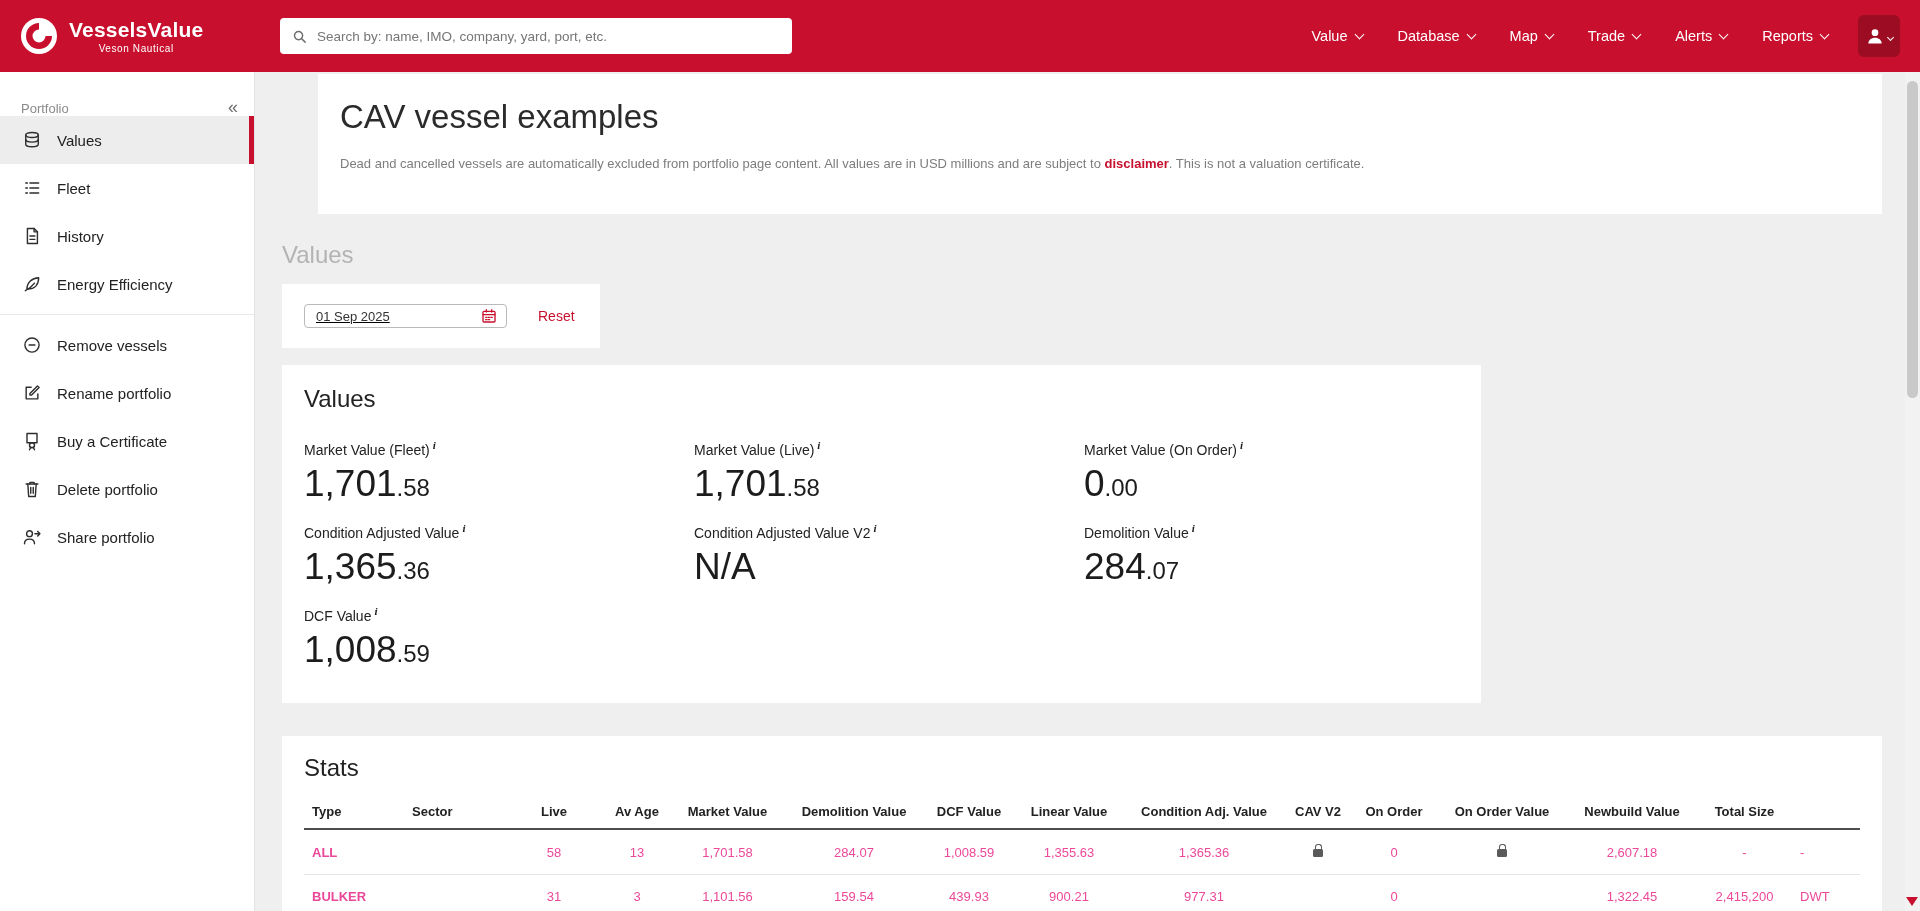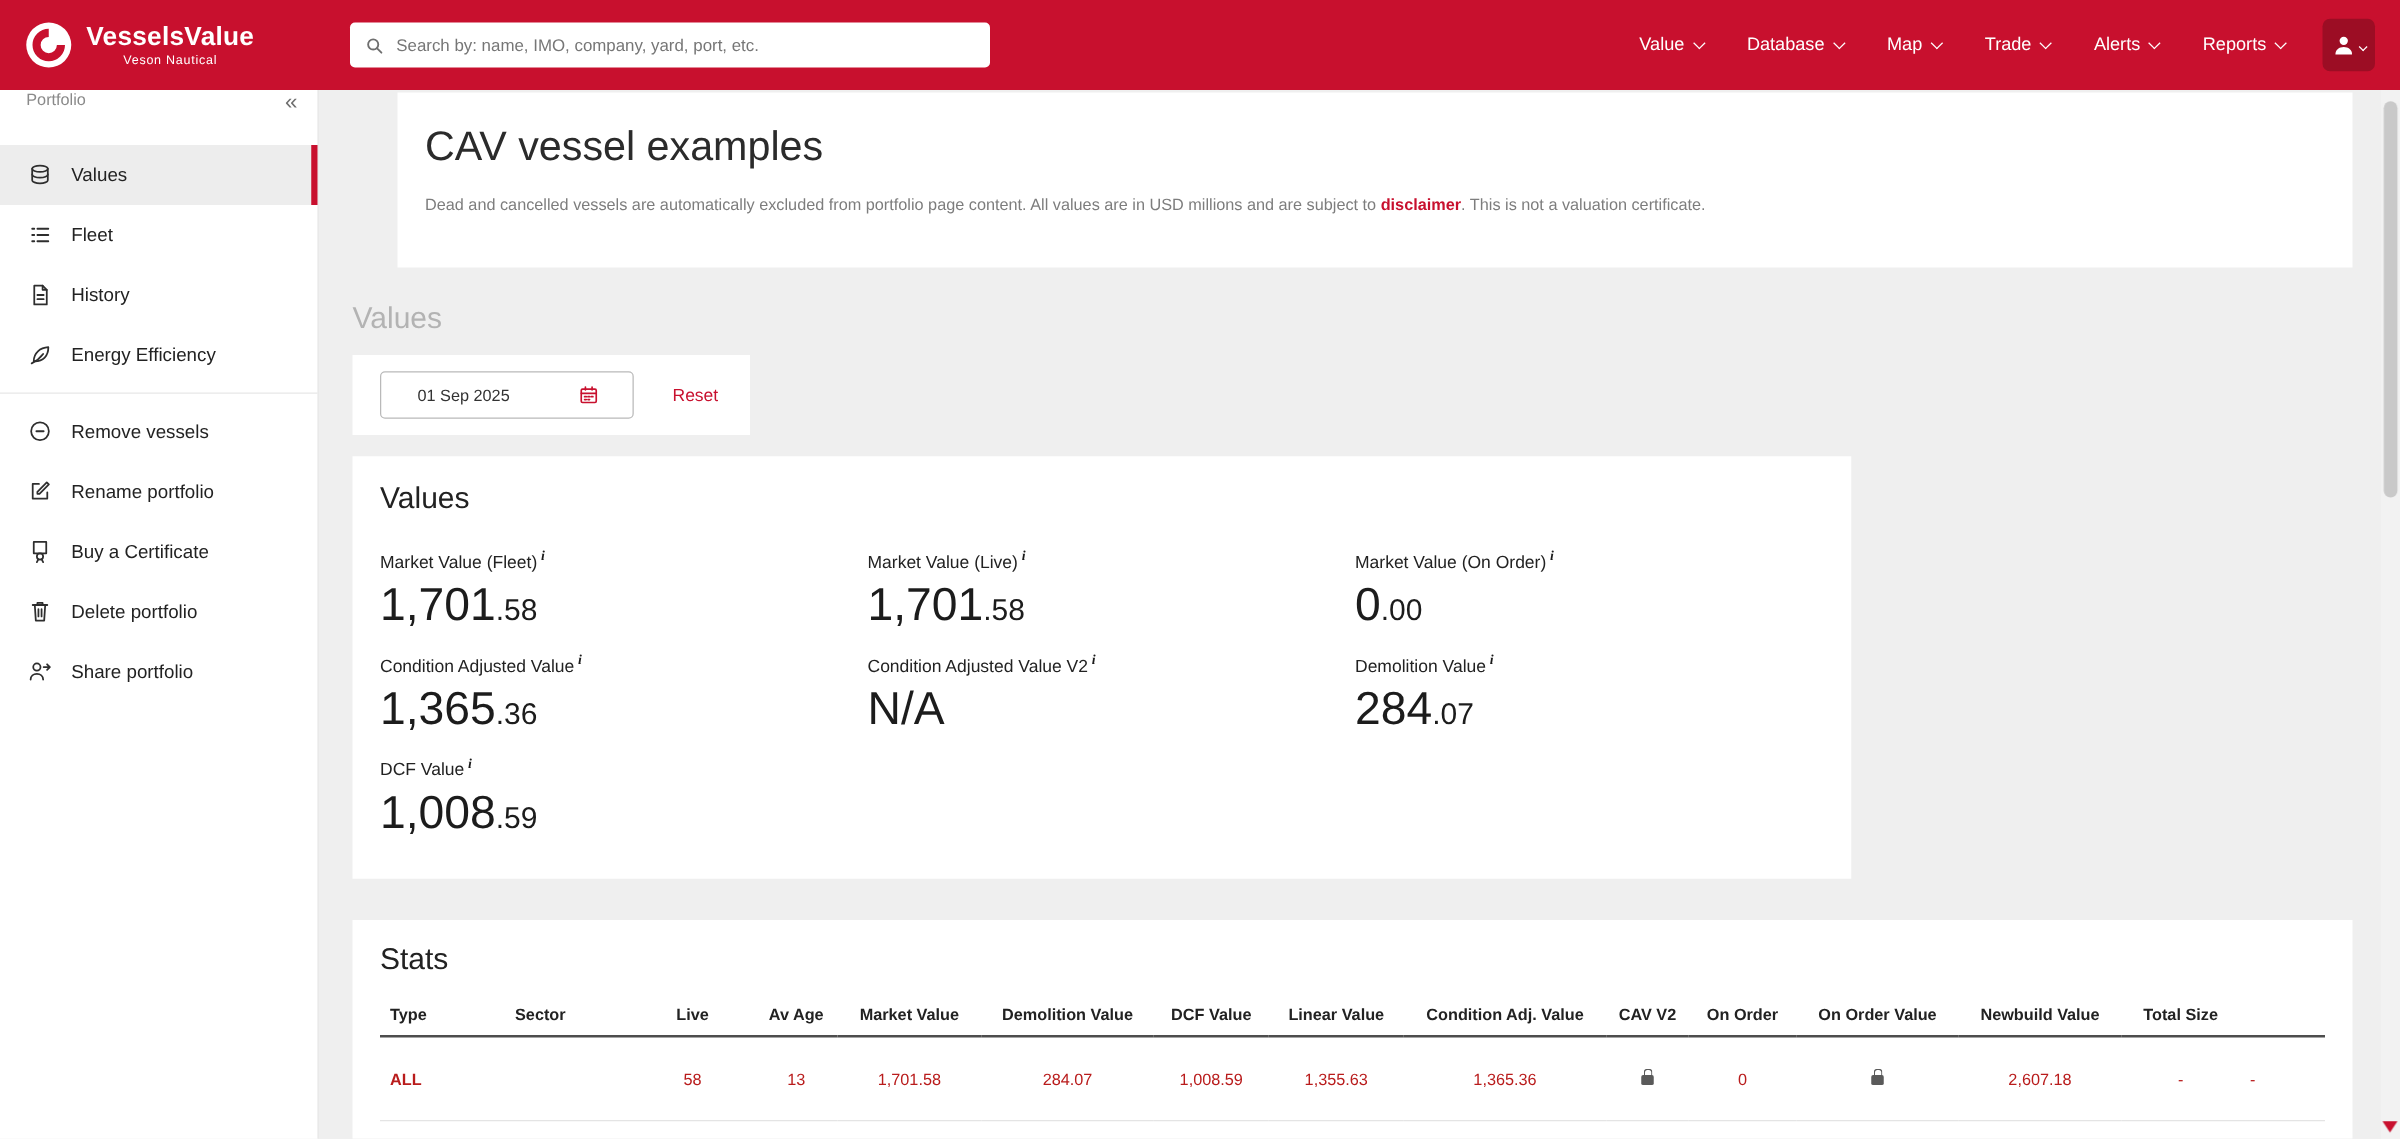--- a/index.html
+++ b/index.html
@@ -36,21 +36,21 @@
     display:flex; align-items:center; justify-content:center; gap:3px; cursor:pointer;
   }
   .user-btn .chev { width:5px; height:5px; margin-top:2px; }
 
   
   .sidebar {
     position:fixed; top:72px; left:0; width:255px; bottom:0;
     background:#fff; border-right:1px solid #e3e3e3; z-index:40;
   }
   .sidebar-header {
-    height:44px; display:flex; align-items:flex-start; justify-content:space-between;
+    height:44px; display:flex; align-items:flex-end; justify-content:space-between;
     padding:0 16px 0 21px; color:#8a8a8a; font-size:13px;
   }
   .collapse-btn { color:#6f6f6f; font-size:18px; cursor:pointer; line-height:1; }
   .side-item {
     height:48px; display:flex; align-items:center; gap:15px; padding-left:22px;
     font-size:15px; color:#222; position:relative; cursor:pointer;
   }
   .side-item.active { background:#ededed; }
   .side-item.active::after { content:""; position:absolute; right:0; top:0; bottom:0; width:5px; background:#c8102e; }
   .side-sep { border-top:1px solid #e8e8e8; margin:6px 0; }
@@ -71,22 +71,22 @@
   .meta-col.c0 { width:76px; } .meta-col.c1 { width:77px; }
   .meta-label { font-size:13px; color:#8a8a8a; margin-bottom:7px; }
   .meta-value { font-size:15px; color:#222; }
   .disclaimer { font-size:13px; color:#7d7d7d; margin-top:17px; }
   .disclaimer .link { color:#c8102e; font-weight:700; cursor:pointer; }
 
   .section-title { font-size:24px; color:#b3b3b3; font-weight:400; margin:27px 0 15px 0; }
 
   .date-card { width:318px; height:64px; display:flex; align-items:center; padding:0 22px; }
   .date-input {
-    width:203px; height:38px; border:1px solid #b9b9b9; border-radius:4px;
-    display:flex; align-items:center; justify-content:space-between; padding:0 27px; background:#fff;
+    width:203px; height:24px; border:1px solid #b9b9b9; border-radius:4px;
+    display:flex; align-items:center; justify-content:space-between; padding:0 9px; background:#fff;text-decoration:underline;
   }
   .date-text { border:none; outline:none; width:130px; font-size:13px; color:#333; font-family:"Liberation Sans", sans-serif; }
   .cal-icon { display:inline-flex; cursor:pointer; }
   .reset-link { color:#c8102e; font-size:14px; margin-left:31px; cursor:pointer; }
 
   .values-card { width:1199px; margin-top:17px; height:338px; padding:20px 22px; }
   .card-title { font-size:24px; color:#222; font-weight:500; margin:0 0 26px 0; }
   .metrics-grid { display:grid; grid-template-columns:390px 390px 390px; row-gap:17px; }
   .metric-label { font-size:14px; color:#222; }
   .info-sup {
@@ -96,21 +96,21 @@
   .metric-value { margin-top:5px; color:#1c1c1c; line-height:1.1; }
   .metric-int { font-size:37px; }
   .metric-dec { font-size:24px; }
 
   .stats-card { margin-top:33px; height:330px; padding:18px 22px; }
   .stats-table { width:100%; border-collapse:collapse; font-size:13px; margin-top:14px; table-layout:fixed; }
   .stats-table th {
     font-weight:700; color:#222; padding:8px 8px 9px; border-bottom:2px solid #4d4d4d;
     white-space:nowrap; overflow:hidden;
   }
-  .stats-table td { padding:25px 8px; border-bottom:1px solid #e4e4e4; color:#b91c1c; white-space:nowrap; overflow:hidden; }
+  .stats-table td { padding:14px 8px; border-bottom:1px solid #e4e4e4; color:#ec4899; white-space:nowrap; overflow:hidden; }
   .ta-l { text-align:left; } .ta-r { text-align:center; }
   .cell-bold { font-weight:700; }
   .lock-icon { display:inline-block; width:10px; height:8px; background:#5a5a5a; border-radius:1.5px; position:relative; margin-top:5px; }
   .lock-icon::before {
     content:""; position:absolute; top:-5px; left:1.5px; width:5px; height:6px;
     border:1.5px solid #5a5a5a; border-bottom:none; border-radius:3px 3px 0 0;
   }
 
   
   .scroll-track { position:fixed; right:0; top:72px; width:15px; bottom:0; background:#f2f2f2; z-index:60; }

